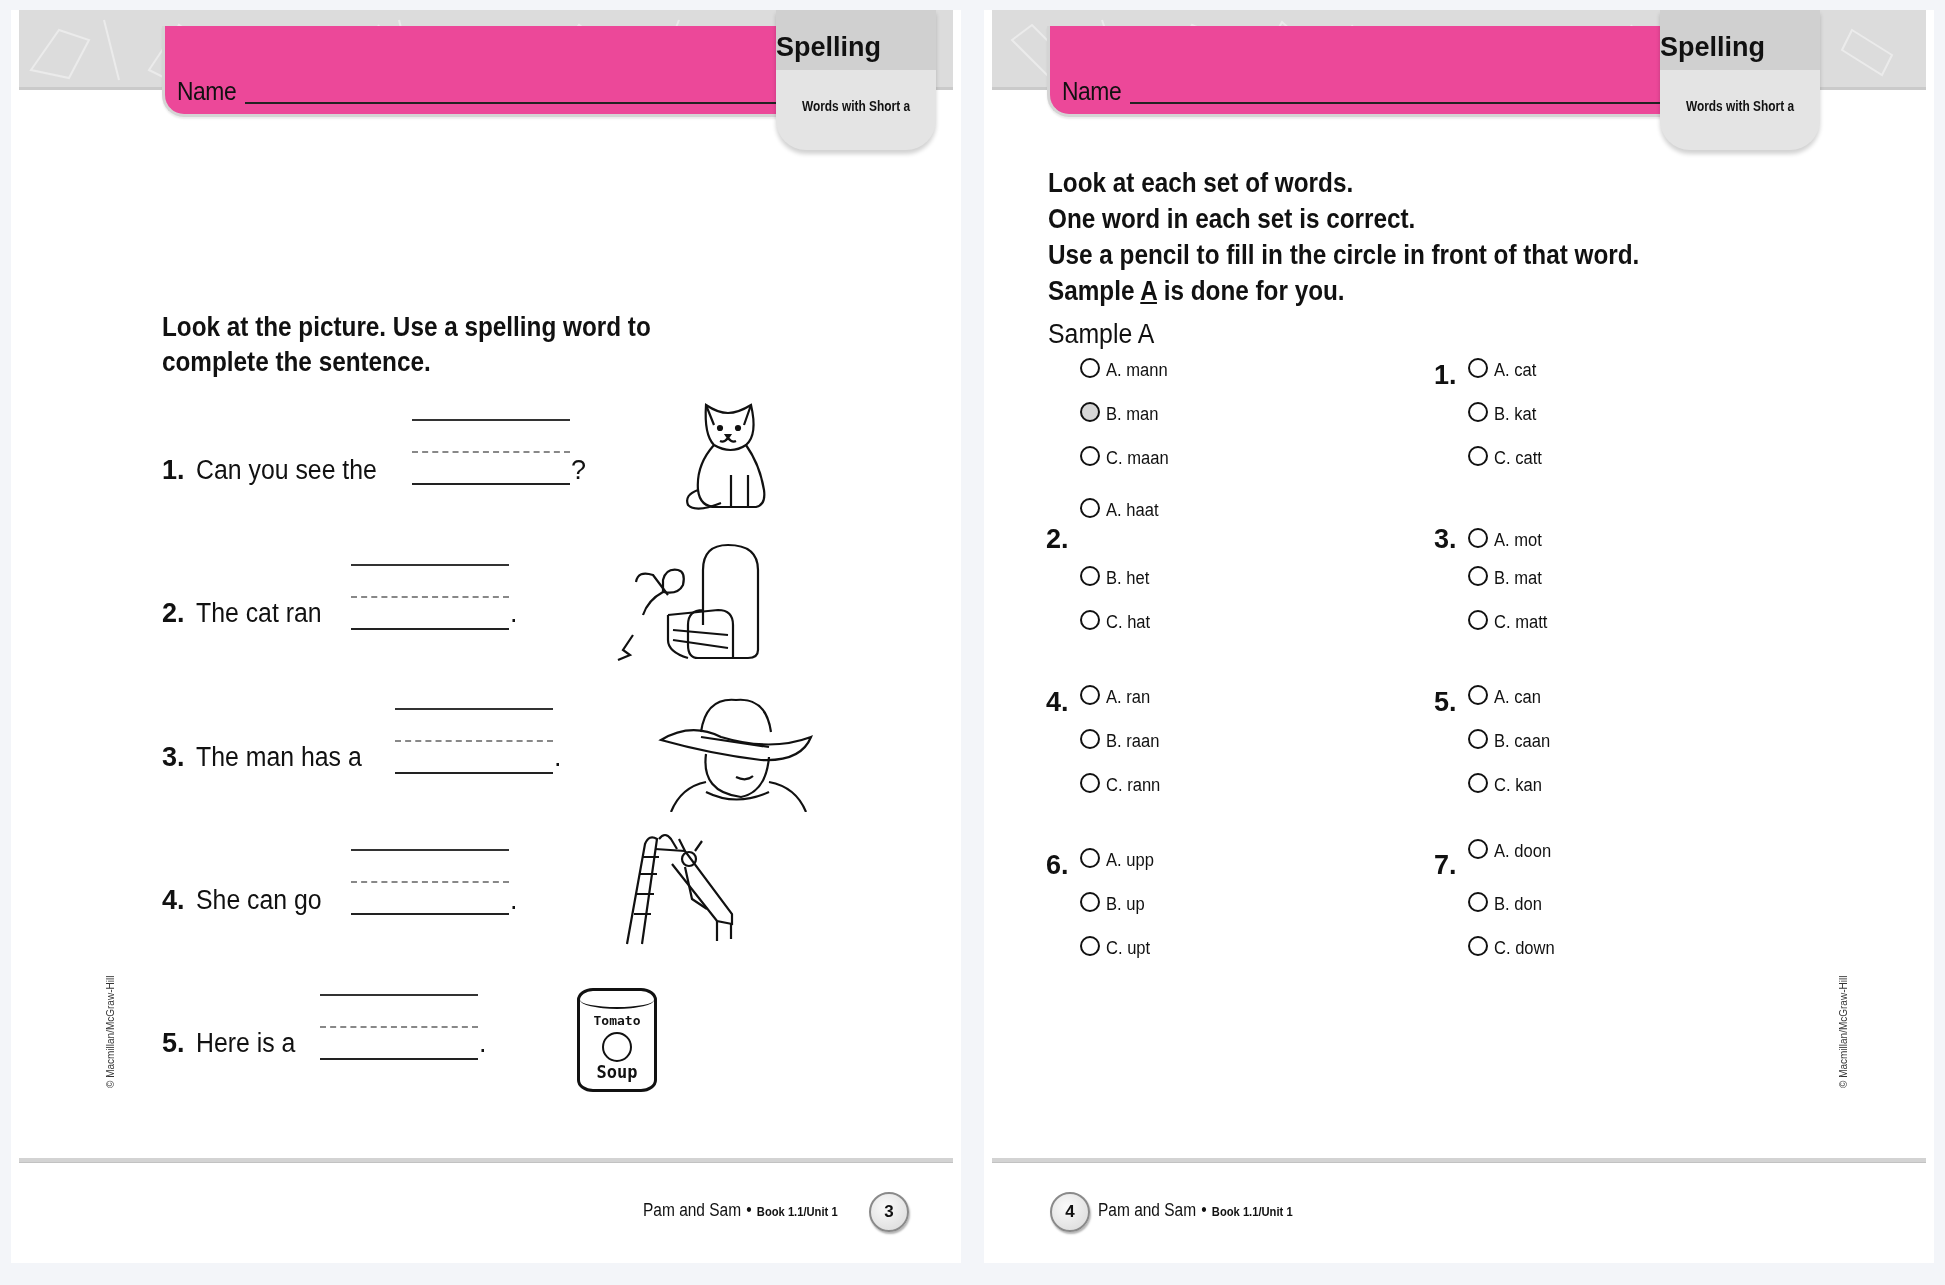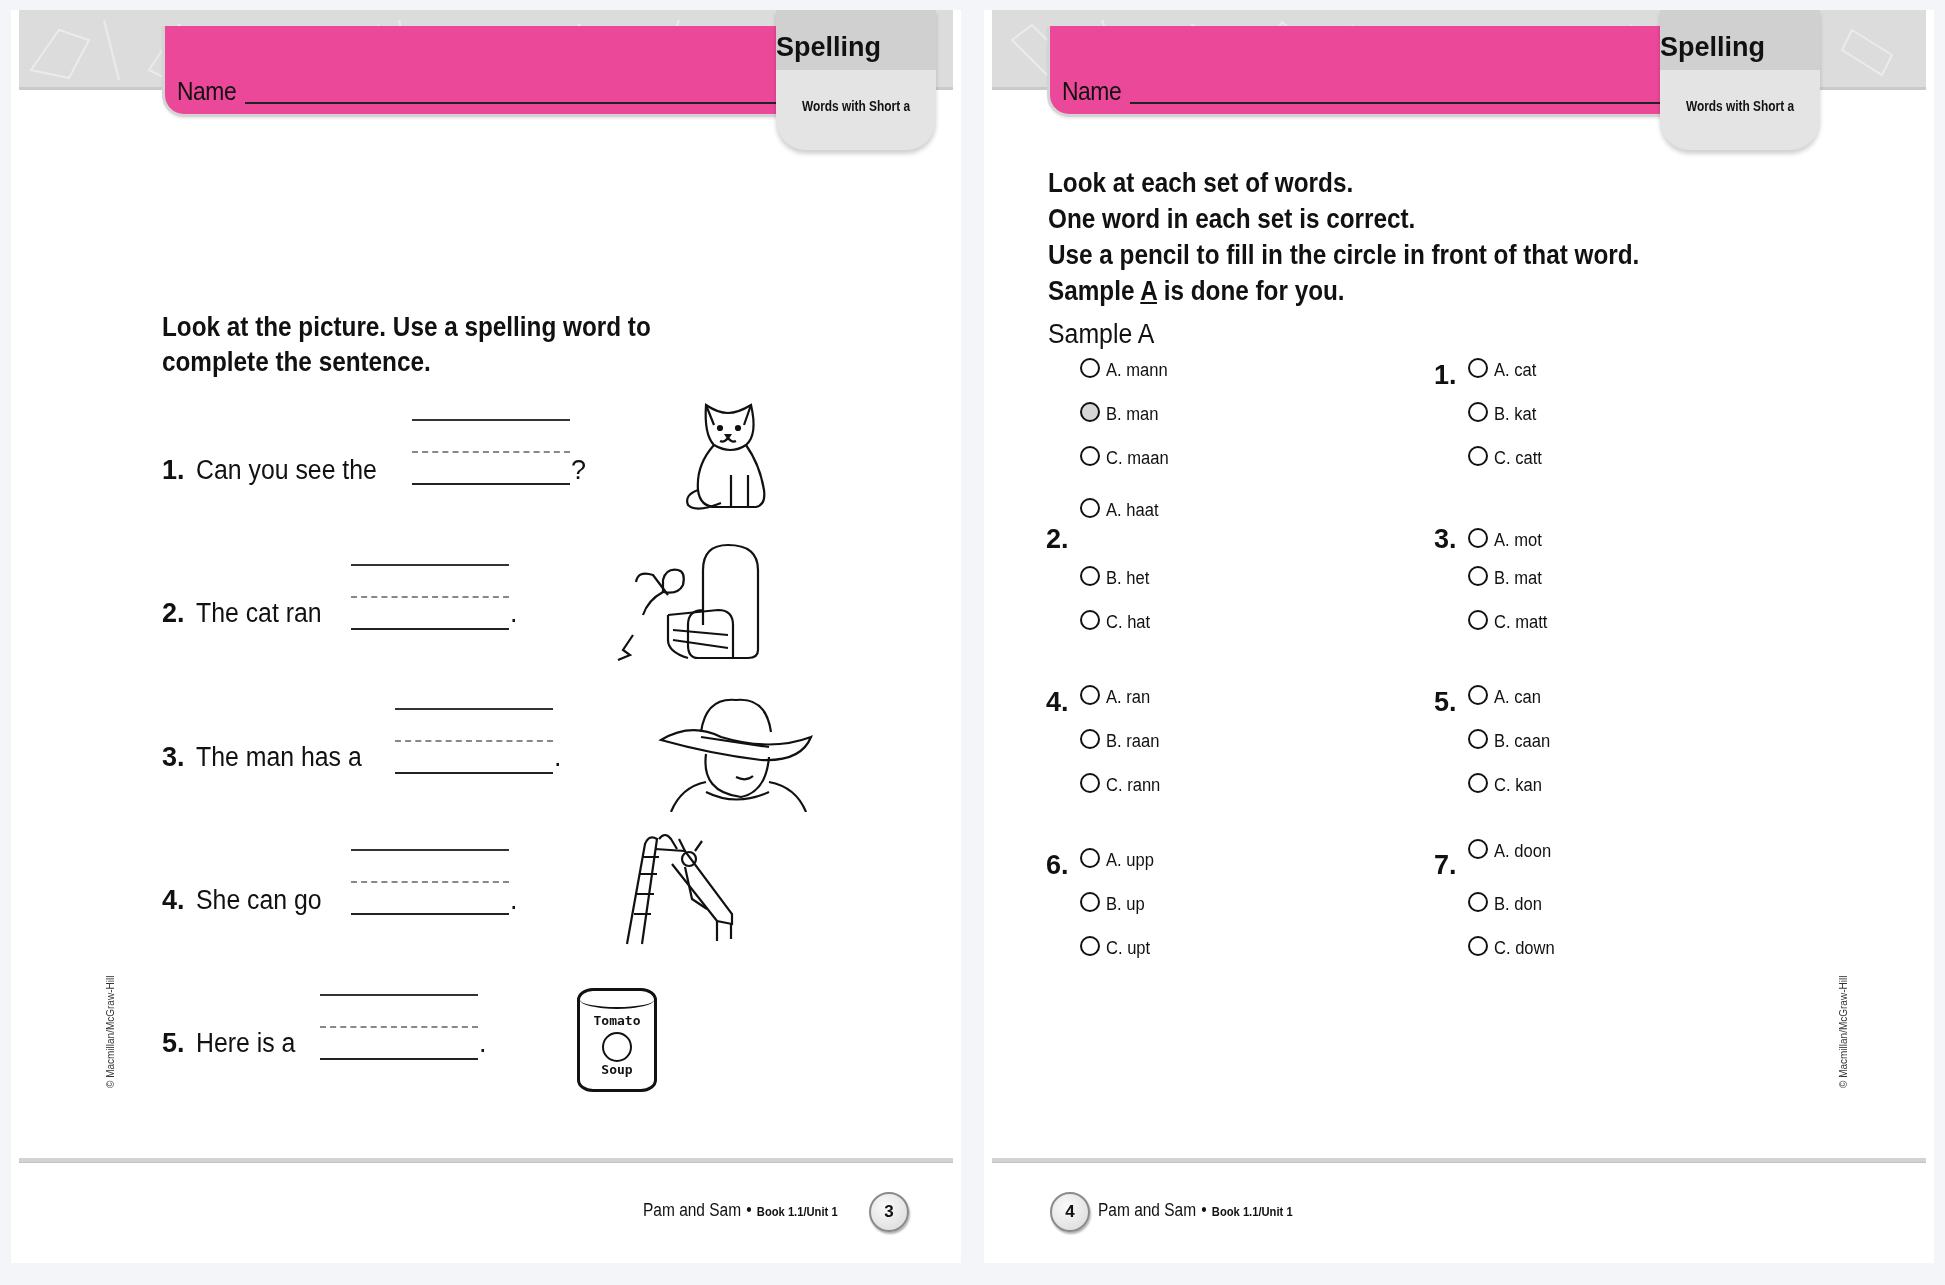--- a/index.html
+++ b/index.html
@@ -235,21 +235,21 @@
     <span class="q-num" style="top:58px">5.</span>
     <span class="q-text" style="left:185px;top:58px">Here is a</span>
     <div class="line-solid" style="left:309px;width:158px;top:24px"></div>
     <div class="line-dash" style="left:309px;width:158px;top:56px"></div>
     <div class="answer-line" style="left:309px;width:158px;top:88px"></div>
     <span class="end-punct" style="left:468px;top:58px">.</span>
     <div class="pic" style="left:566px;top:18px;width:80px;height:104px;border:3px solid #111;border-radius:16px/12px;box-sizing:border-box;text-align:center">
       <div style="height:16px;border-bottom:2px solid #111;border-radius:0 0 50% 50%"></div>
       <div style="font-family:'DejaVu Sans Mono', monospace;font-size:13px;font-weight:bold;margin-top:4px">Tomato</div>
       <div style="width:26px;height:26px;border:2px solid #111;border-radius:50%;margin:4px auto 0"></div>
-      <div style="font-family:'DejaVu Sans Mono', monospace;font-size:13px;font-weight:bold">Soup</div>
+      <div style="font-family:'DejaVu Sans Mono', monospace;font-size:17px;font-weight:bold">Soup</div>
     </div>
   </div>
 
   <div class="copyright" style="left:94px;top:1078px">© Macmillan/McGraw-Hill</div>
 
   <div class="footer-rule"></div>
   <div class="footer-text" style="left:632px">
     <span>Pam and Sam</span><span class="bullet">•</span><span class="book">Book 1.1/Unit 1</span>
   </div>
   <div class="page-num" style="left:858px">3</div>

